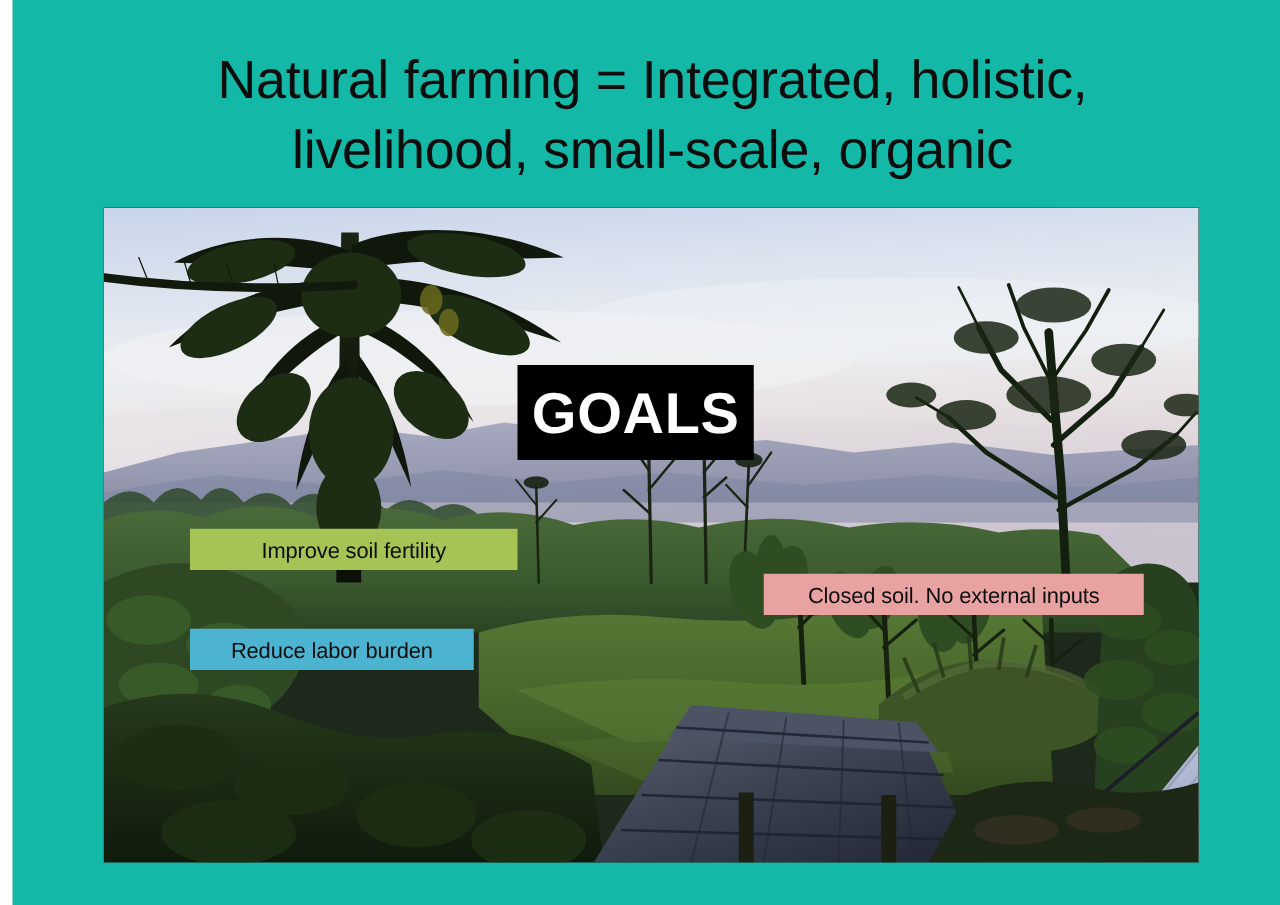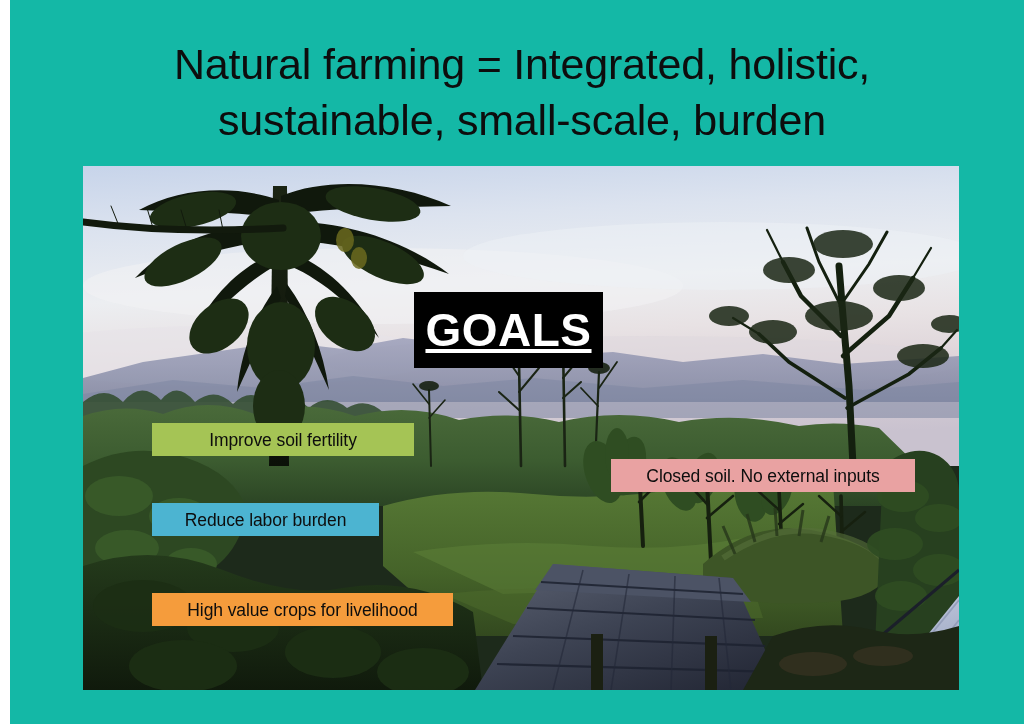--- a/index.html
+++ b/index.html
@@ -66,38 +66,37 @@
     position: absolute;
     box-sizing: border-box;
     display: flex;
     align-items: center;
     justify-content: center;
     background: #000000;
     color: #ffffff;
     font-size: 46px;
     font-weight: 700;
     letter-spacing: 0.5px;
-    text-decoration: underline;
   }
 
   #goals      { left: 404px; top: 292px;  width: 189px; height: 76px; }
   #c-soil     { left: 142px; top: 423px;  width: 262px; height: 33px; background: #a5c455; }
   #c-labor    { left: 142px; top: 503px;  width: 227px; height: 33px; background: #4cb4d1; }
   #c-crops    { left: 142px; top: 593px;  width: 301px; height: 33px; background: #f59c3c; }
   #c-closed   { left: 601px; top: 459px;  width: 304px; height: 33px; background: #e9a2a2; }
   #c-climate  { left: 595px; top: 534px;  width: 285px; height: 55px; background: #bda9d7; }
 </style>
 </head>
 <body>
 
 <div class="slide">
 
   <div class="title-block">
     <span class="title-line">Natural farming = Integrated, holistic,</span>
-    <span class="title-line">sustainable, small-scale, burden</span>
+    <span class="title-line">livelihood, small-scale, organic</span>
   </div>
 
   <div class="photo">
     <svg viewBox="0 0 876 524" preserveAspectRatio="none">
       <defs>
         <linearGradient id="sky" x1="0" y1="0" x2="0.15" y2="1">
           <stop offset="0%" stop-color="#c7d4ea"></stop>
           <stop offset="22%" stop-color="#dce3ef"></stop>
           <stop offset="45%" stop-color="#eceef1"></stop>
           <stop offset="62%" stop-color="#e8e2e4"></stop>
@@ -327,18 +326,17 @@
       <rect x="0" y="0" width="876" height="524" fill="none"></rect>
     </svg>
   </div>
 
   <div class="goals-box" id="goals">GOALS</div>
 
   <div class="callout" id="c-soil">Improve soil fertility</div>
 
   <div class="callout" id="c-labor">Reduce labor burden</div>
 
-  <div class="callout" id="c-crops">High value crops for livelihood</div>
 
   <div class="callout" id="c-closed">Closed soil. No external inputs</div>
 
 
 </div>
 
 </body></html>

